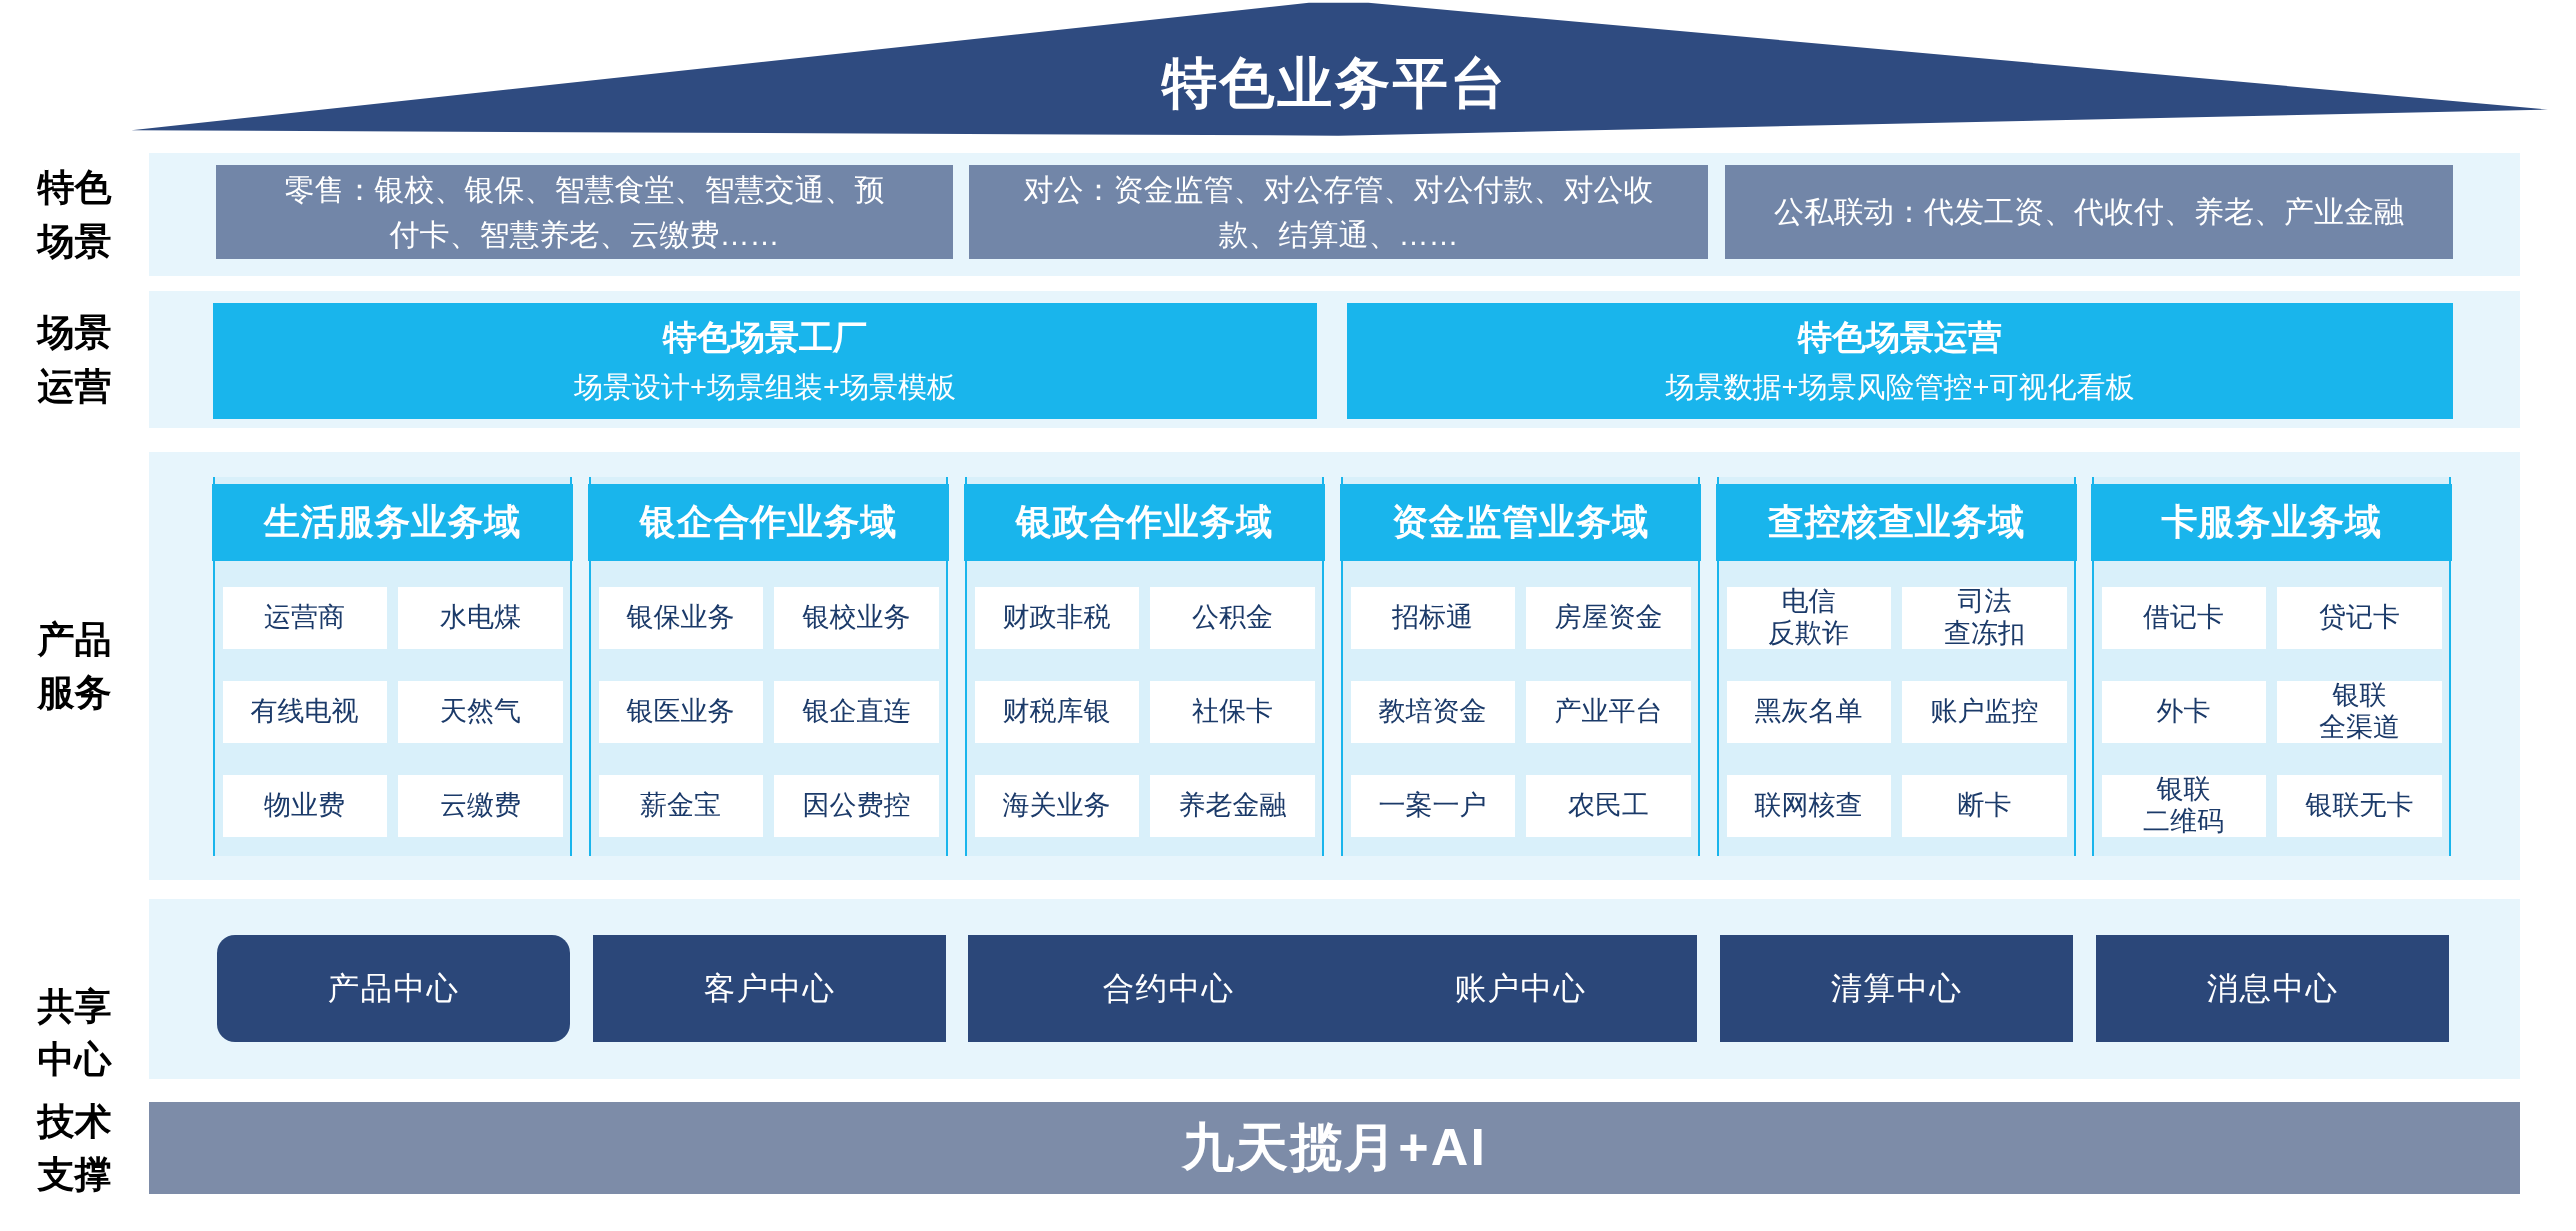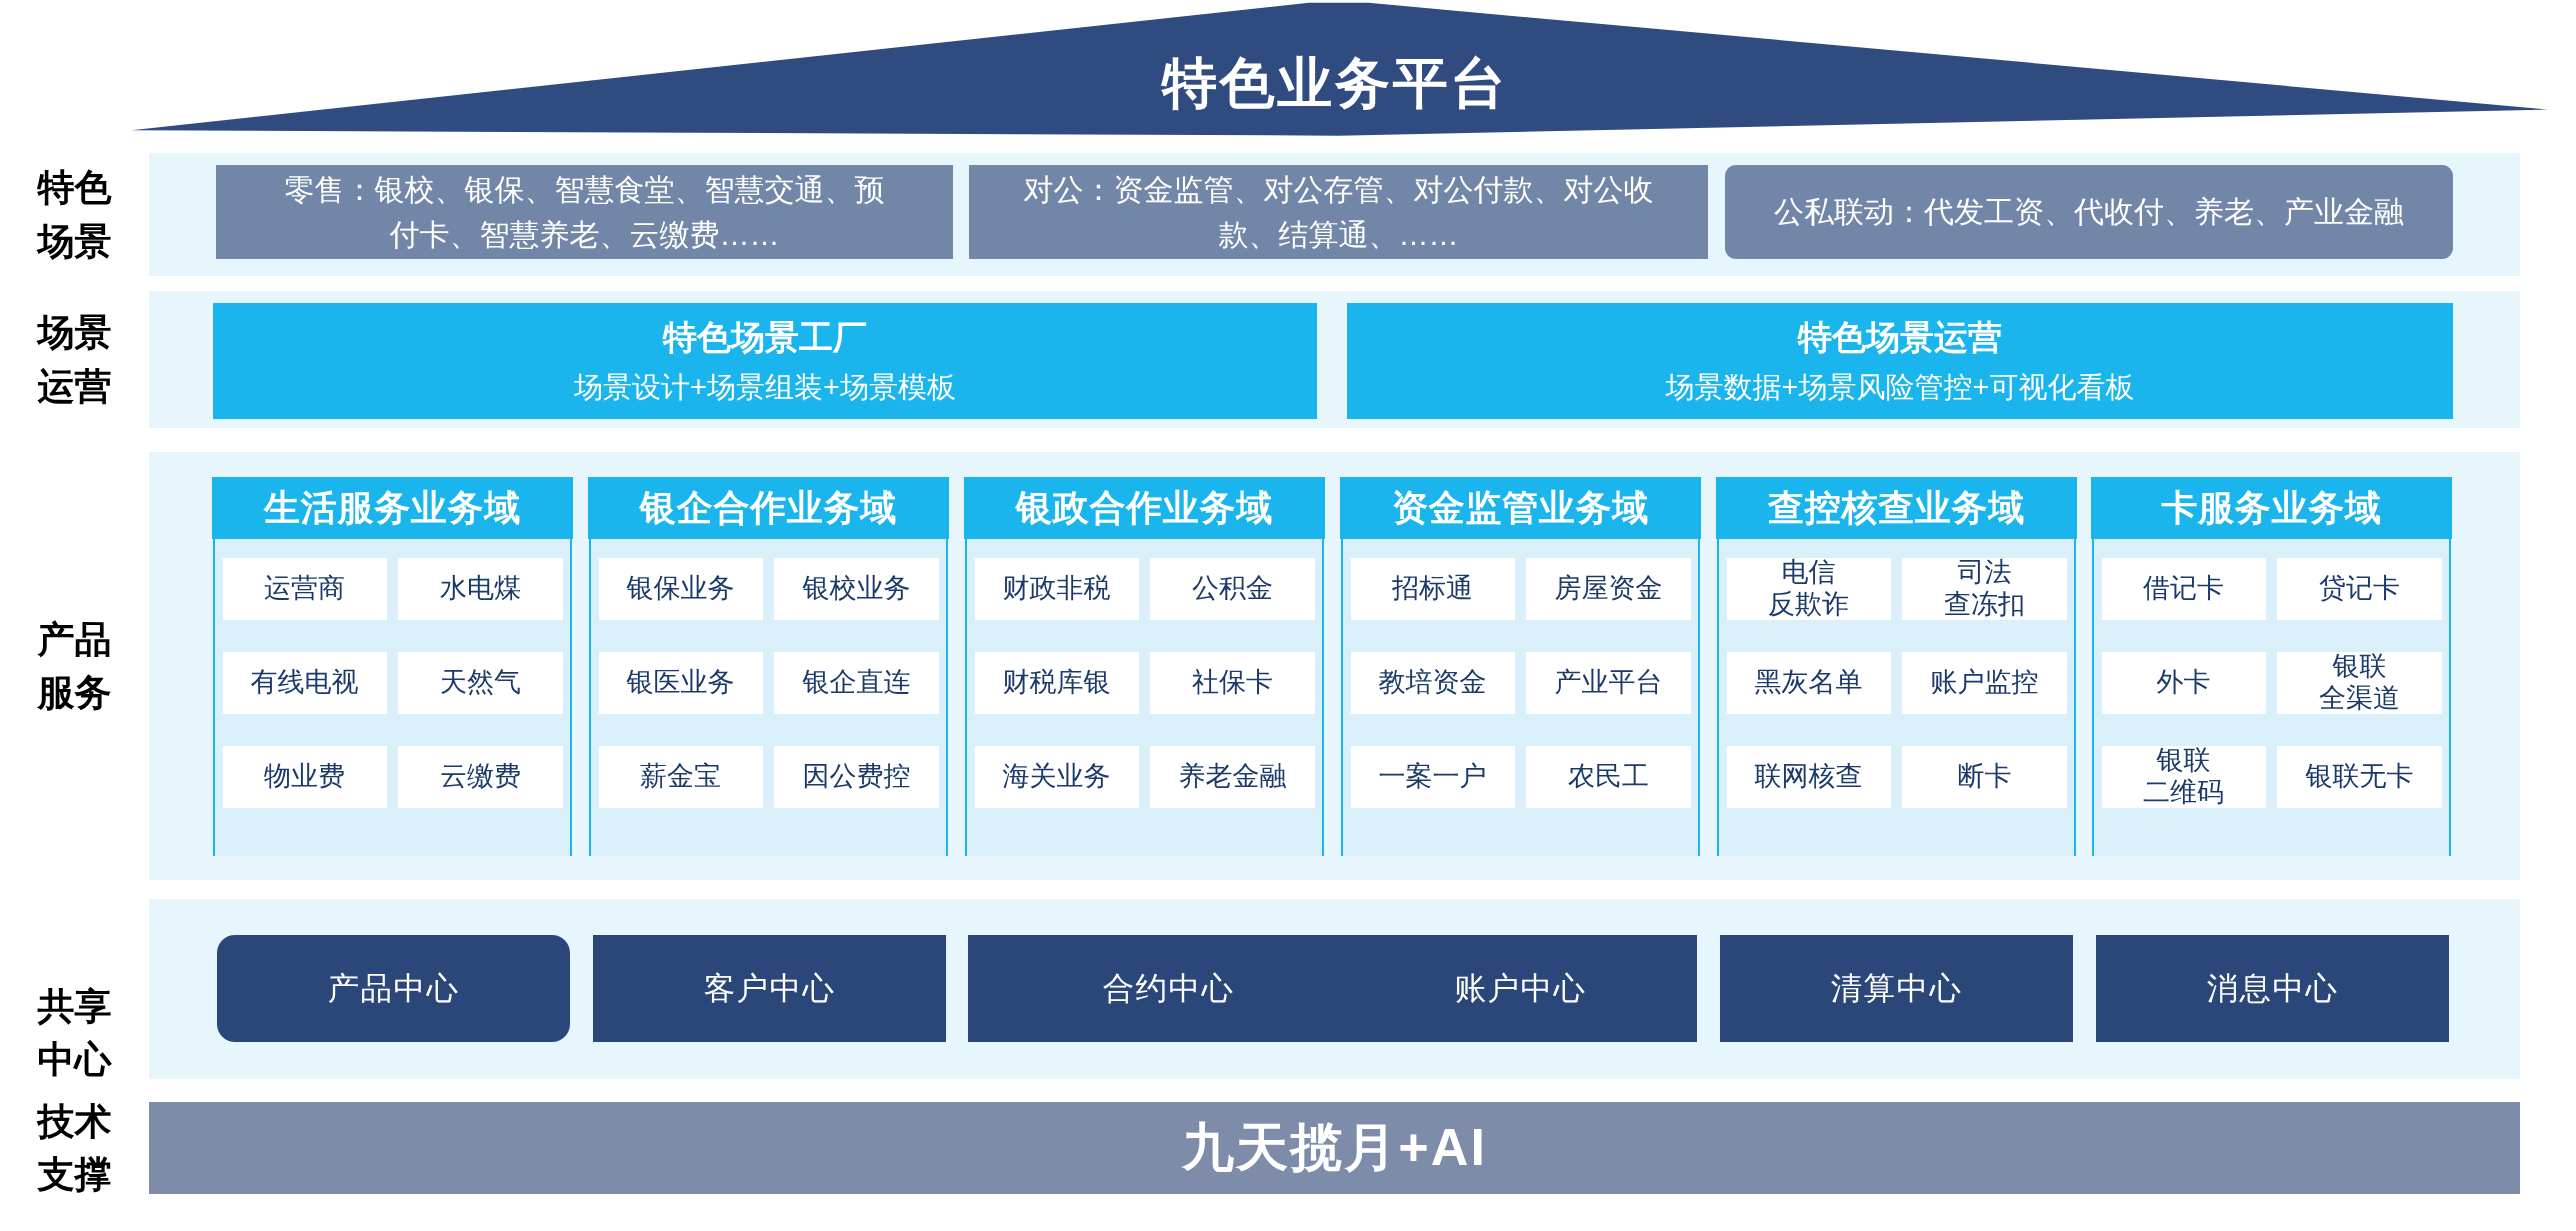--- a/index.html
+++ b/index.html
@@ -42,21 +42,21 @@
   .ops-title{font-size:34px;font-weight:bold;line-height:1;}
   .ops-sub{font-size:29px;line-height:1;}
   
   #band-products{top:452px;height:428px;}
   #label-products{top:452px;height:428px;}
   .panel{
     position:absolute;top:25px;width:359px;height:379px;background:var(--panel);
     border-left:2.7px solid var(--cyan);border-right:2.7px solid var(--cyan);box-sizing:border-box;
   }
   .panel-header{
-    height:62px;margin:0 -2.7px;background:var(--cyan);color:#fff;
+    height:77px;margin:7px -2.7px;background:var(--cyan);color:#fff;
     display:flex;align-items:center;justify-content:center;
     font-size:36px;font-weight:bold;letter-spacing:0.7px;
   }
   .panel-body{
     padding:18.5px 7.5px 31.5px 7.5px;display:grid;grid-template-columns:1fr 1fr;
     column-gap:11.6px;row-gap:32px;
   }
   .cell{
     height:62px;background:#fff;color:var(--celltext);
     display:flex;align-items:center;justify-content:center;text-align:center;
@@ -85,21 +85,21 @@
   <svg class="roof-svg" width="2576" height="144" viewBox="0 0 3763 210">
     <polygon points="192,190 1912,4 1999,4 3722,160 1955,198" fill="#2F4B80"></polygon>
   </svg>
   <div class="roof-title">特色业务平台</div>
 
   <div class="row-label" id="label-scenes">特色
 场景</div>
   <div class="band" id="band-scenes">
     <div class="scene-box" style="left:67px;width:737px;padding:0 55px;">零售：银校、银保、智慧食堂、智慧交通、预付卡、智慧养老、云缴费……</div>
     <div class="scene-box" style="left:820px;width:739px;padding:0 48px;">对公：资金监管、对公存管、对公付款、对公收款、结算通、……</div>
-    <div class="scene-box" style="left:1576px;width:728px;padding:0 27px;border-radius:11px;">公私联动：代发工资、代收付、养老、产业金融</div>
+    <div class="scene-box" style="left:1576px;width:728px;padding:0 27px;">公私联动：代发工资、代收付、养老、产业金融</div>
   </div>
 
   <div class="row-label" id="label-ops">场景
 运营</div>
   <div class="band" id="band-ops">
     <div class="ops-box" style="left:64px;width:1104px;">
       <div class="ops-title">特色场景工厂</div>
       <div class="ops-sub">场景设计+场景组装+场景模板</div>
     </div>
     <div class="ops-box" style="left:1198px;width:1106px;">

